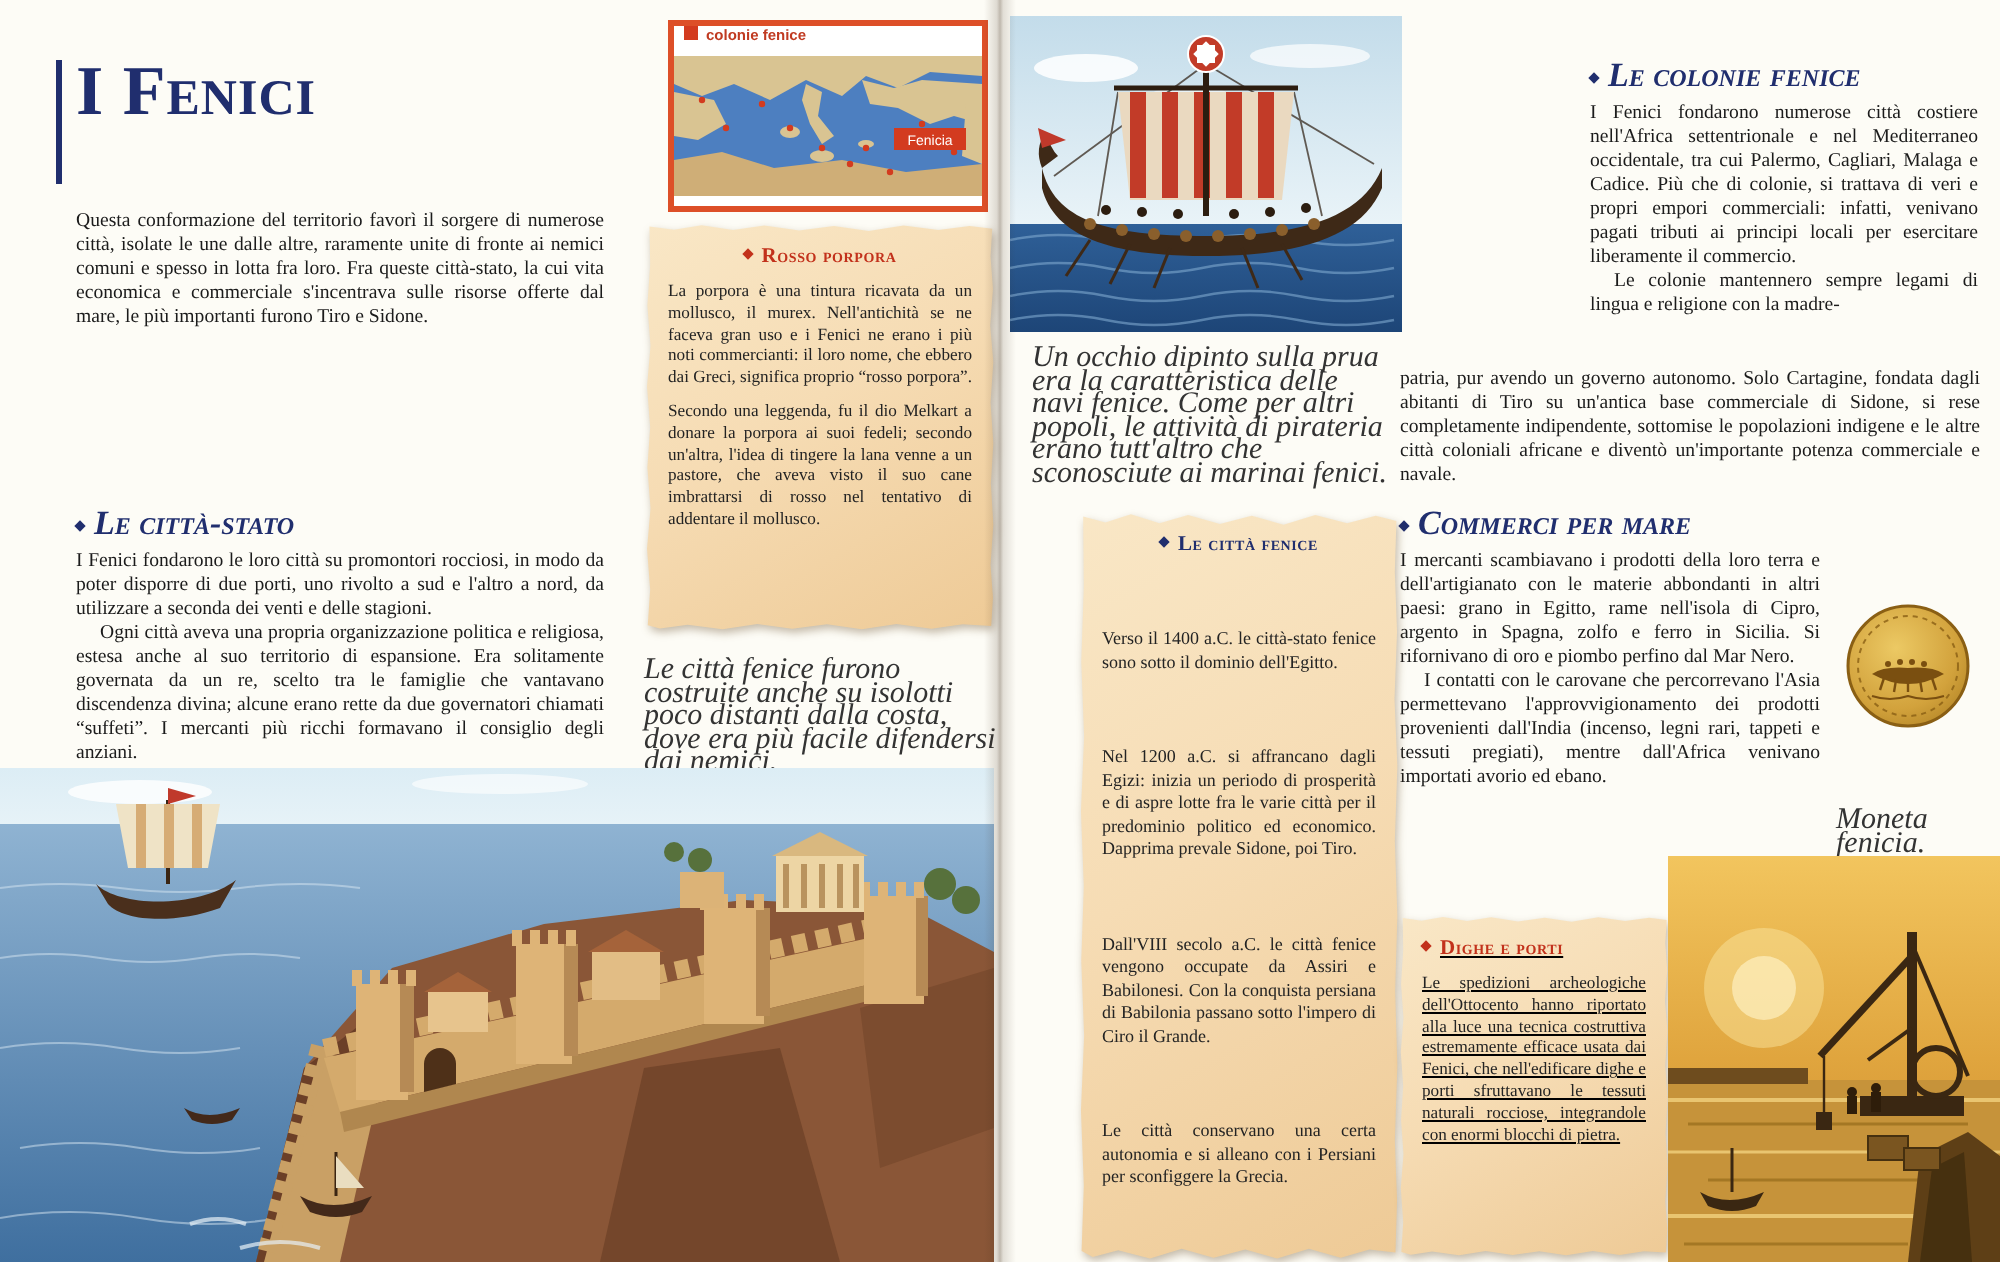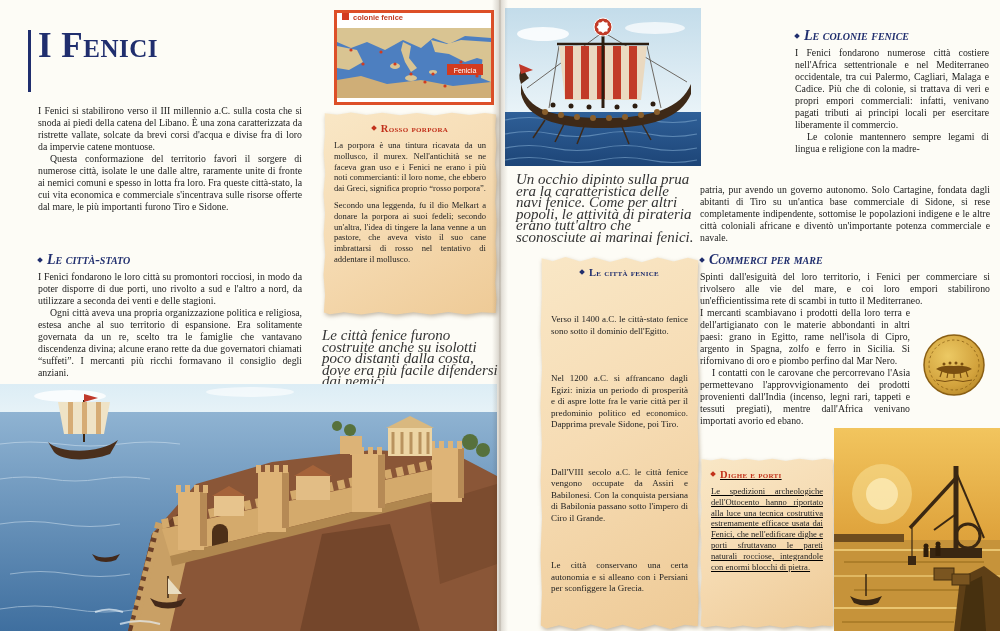--- a/index.html
+++ b/index.html
@@ -18,21 +18,21 @@
     font-size:35px; letter-spacing:.5px; color:#202e6e;
     font-variant:small-caps; font-family:"Liberation Serif", serif;
   }
 
   
   .body-text { font-size:9.8px; line-height:12px; text-align:justify; color:#1b1b1b; }
   .body-text p { margin:0; }
   .body-text p + p { text-indent:12px; }
 
   .section-heading {
-    margin:0 0 3px 0; font-size:14px; font-weight:700; font-style:italic;
+    margin:0 0 3px 0; font-size:17px; font-weight:700; font-style:italic;
     font-variant:small-caps; color:#202e6e;
   }
   .ornament {
     display:inline-block; width:4px; height:4px; background:#202e6e;
     transform:rotate(45deg); margin-right:5px; vertical-align:2px;
   }
   .ornament.red { background:#c2311b; }
 
   
   .shadow-wrap { filter:drop-shadow(1.5px 2px 2px rgba(90,60,20,.35)); }
@@ -115,21 +115,20 @@
           <circle cx="124" cy="34" r="1.6"></circle>
         <circle cx="140" cy="48" r="1.6"></circle>
           <circle cx="96" cy="46" r="1.6"></circle>
       </g>
       <rect x="110" y="36" width="36" height="11" fill="#d33b1f"></rect>
       <text x="128" y="44.5" font-size="7" fill="#ffffff" text-anchor="middle" font-family="Liberation Sans, sans-serif">Fenicia</text>
     </svg>
   </figure>
 
   <div class="abs body-text" style="left:38px; top:105px; width:264px;">
-    <p>I Fenici si stabilirono verso il III millennio a.C. sulla costa che si snoda ai piedi della catena del Libano. È una zona caratterizzata da ristrette vallate, solcate da brevi corsi d'acqua e divise fra di loro da impervie catene montuose.</p>
     <p>Questa conformazione del territorio favorì il sorgere di numerose città, isolate le une dalle altre, raramente unite di fronte ai nemici comuni e spesso in lotta fra loro. Fra queste città-stato, la cui vita economica e commerciale s'incentrava sulle risorse offerte dal mare, le più importanti furono Tiro e Sidone.</p>
   </div>
 
   <div class="abs shadow-wrap" style="left:323px; top:112px; width:174px; height:203px;">
     <div class="torn-box">
       <h3 class="box-title"><span class="ornament red"></span><span>Rosso porpora</span></h3>
       <div class="box-text">
         <p>La porpora è una tintura ricavata da un mollusco, il murex. Nell'antichità se ne faceva gran uso e i Fenici ne erano i più noti commercianti: il loro nome, che ebbero dai Greci, significa proprio “rosso porpora”.</p>
         <p>Secondo una leggenda, fu il dio Melkart a donare la porpora ai suoi fedeli; secondo un'altra, l'idea di tingere la lana venne a un pastore, che aveva visto il suo cane imbrattarsi di rosso nel tentativo di addentare il mollusco.</p>
       </div>
@@ -318,21 +317,20 @@
     </div>
   </div>
 
   <div class="abs body-text" style="left:700px; top:184px; width:290px;">
     <p>patria, pur avendo un governo autonomo. Solo Cartagine, fondata dagli abitanti di Tiro su un'antica base commerciale di Sidone, si rese completamente indipendente, sottomise le popolazioni indigene e le altre città coloniali africane e diventò un'importante potenza commerciale e navale.</p>
   </div>
 
   <div class="abs" style="left:700px; top:252px; width:290px;">
     <h2 class="section-heading"><span class="ornament"></span><span>Commerci per mare</span></h2>
     <div class="body-text">
-      <p>Spinti dall'esiguità del loro territorio, i Fenici per commerciare si rivolsero alle vie del mare, e coi loro empori stabilirono un'efficientissima rete di scambi in tutto il Mediterraneo.</p>
       <div class="coin-float">
         <svg width="64" height="64" viewBox="0 0 64 64">
           <defs>
             <radialGradient id="coing" cx=".4" cy=".35" r=".85">
               <stop offset="0" stop-color="#ecc964"></stop>
                 <stop offset=".6" stop-color="#d2a23c"></stop>
               <stop offset="1" stop-color="#a87a1e"></stop>
             </radialGradient>
           </defs>
           <circle cx="32" cy="32" r="30" fill="url(#coing)" stroke="#8a5f14" stroke-width="1.5"></circle>
@@ -370,21 +368,21 @@
         <p>Le città conservano una certa autonomia e si alleano con i Persiani per sconfiggere la Grecia.</p>
         <p>Con la sconfitta dei Persiani a opera di Alessandro Magno finisce anche l'indipendenza delle città-stato fenice.</p>
       </div>
     </div>
   </div>
 
   <div class="abs shadow-wrap" style="left:700px; top:458px; width:134px; height:170px;text-decoration:underline;">
     <div class="torn-box">
       <h3 class="box-title left"><span class="ornament red"></span><span>Dighe e porti</span></h3>
       <div class="box-text">
-        <p>Le spedizioni archeologiche dell'Ottocento hanno riportato alla luce una tecnica costruttiva estremamente efficace usata dai Fenici, che nell'edificare dighe e porti sfruttavano le pareti naturali rocciose, integrandole con enormi blocchi di pietra.</p>
+        <p>Le spedizioni archeologiche dell'Ottocento hanno riportato alla luce una tecnica costruttiva estremamente efficace usata dai Fenici, che nell'edificare dighe e porti sfruttavano le tessuti naturali rocciose, integrandole con enormi blocchi di pietra.</p>
       </div>
     </div>
   </div>
 
   <svg class="abs" style="left:834px; top:428px;" width="166" height="203" viewBox="0 0 166 203" preserveAspectRatio="none">
     <defs>
       <linearGradient id="psky" x1="0" y1="0" x2="0" y2="1">
         <stop offset="0" stop-color="#f2c55e"></stop>
           <stop offset=".5" stop-color="#e0a53e"></stop>
         <stop offset="1" stop-color="#c8862d"></stop>

